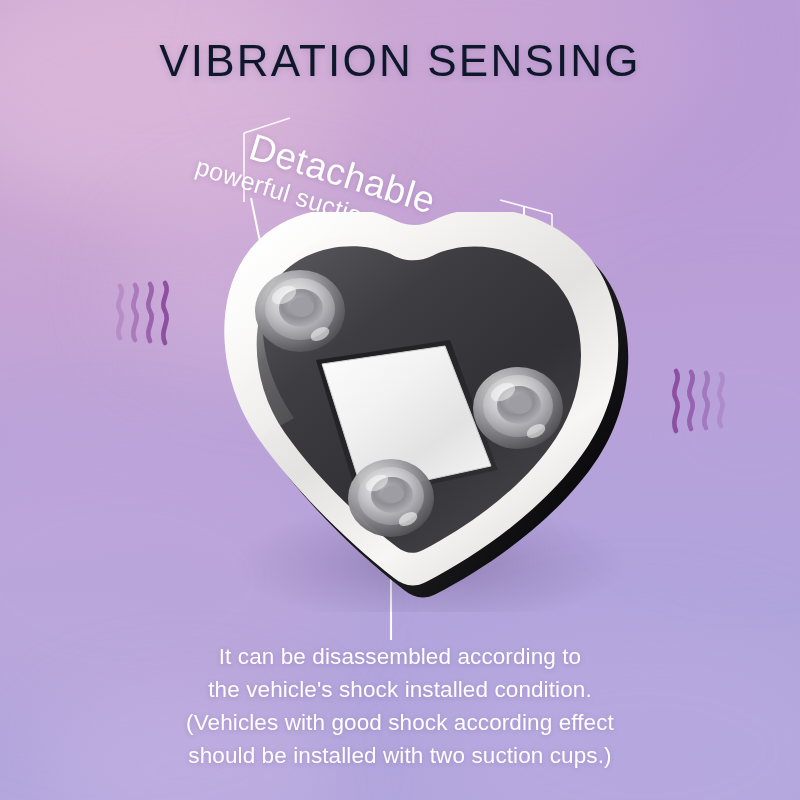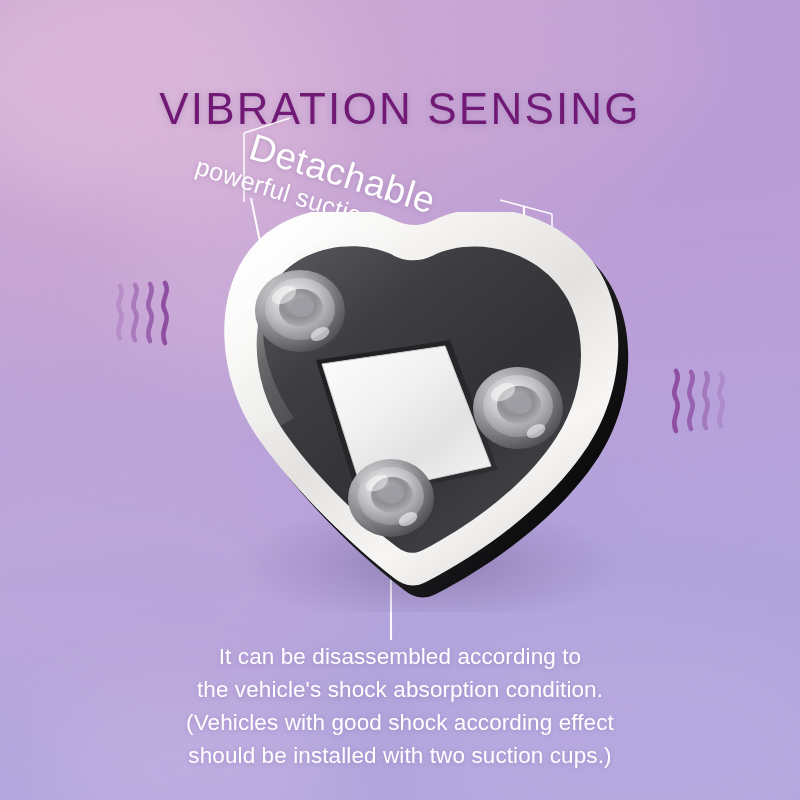--- a/index.html
+++ b/index.html
@@ -45,27 +45,26 @@
              background:rgba(222,196,226,.22); }
   .cloud-f { left:600px;  top:300px;  width:300px; height:250px;
              background:rgba(188,164,220,.26); }
   .cloud-g { left:40px;   top:690px;  width:300px; height:160px;
              background:rgba(214,190,232,.30); }
 
   
   .headline {
     position:absolute; top:36px; left:0; width:800px;
     text-align:center;
-    color:#701a75;
+    color:#0f172a;
     font-size:44px;
     font-weight:400;
     letter-spacing:2.2px;
     text-shadow:0 1px 6px rgba(120,90,150,.30);
     white-space:nowrap;
-    margin-top:48px;
   }
 
   
   .callout {
     position:absolute;
     left:238px; top:118px;
     width:330px; height:150px;
   }
   .callout-text {
     position:absolute;
@@ -312,18 +311,18 @@
       <ellipse cx="193" cy="284" rx="33" ry="29" fill="url(#gCupMid)"></ellipse>
       <ellipse cx="194" cy="283" rx="21" ry="18" fill="url(#gCupInner)"></ellipse>
       <ellipse cx="195" cy="282" rx="11" ry="9" fill="#9d9da3"></ellipse>
       <ellipse cx="179" cy="271" rx="12" ry="7" fill="#ffffff" opacity=".48" transform="rotate(-28 179 271)"></ellipse>
       <ellipse cx="210" cy="307" rx="10" ry="6" fill="#ffffff" opacity=".58" transform="rotate(-28 210 307)"></ellipse>
     </g>
   </svg>
 
   <div class="caption">
     <div>It can be disassembled according to</div>
-    <div>the vehicle's shock absorption condition.</div>
+    <div>the vehicle's shock installed condition.</div>
     <div>(Vehicles with good shock according effect</div>
     <div>should be installed with two suction cups.)</div>
   </div>
 
 </div>
 
 </body></html>

